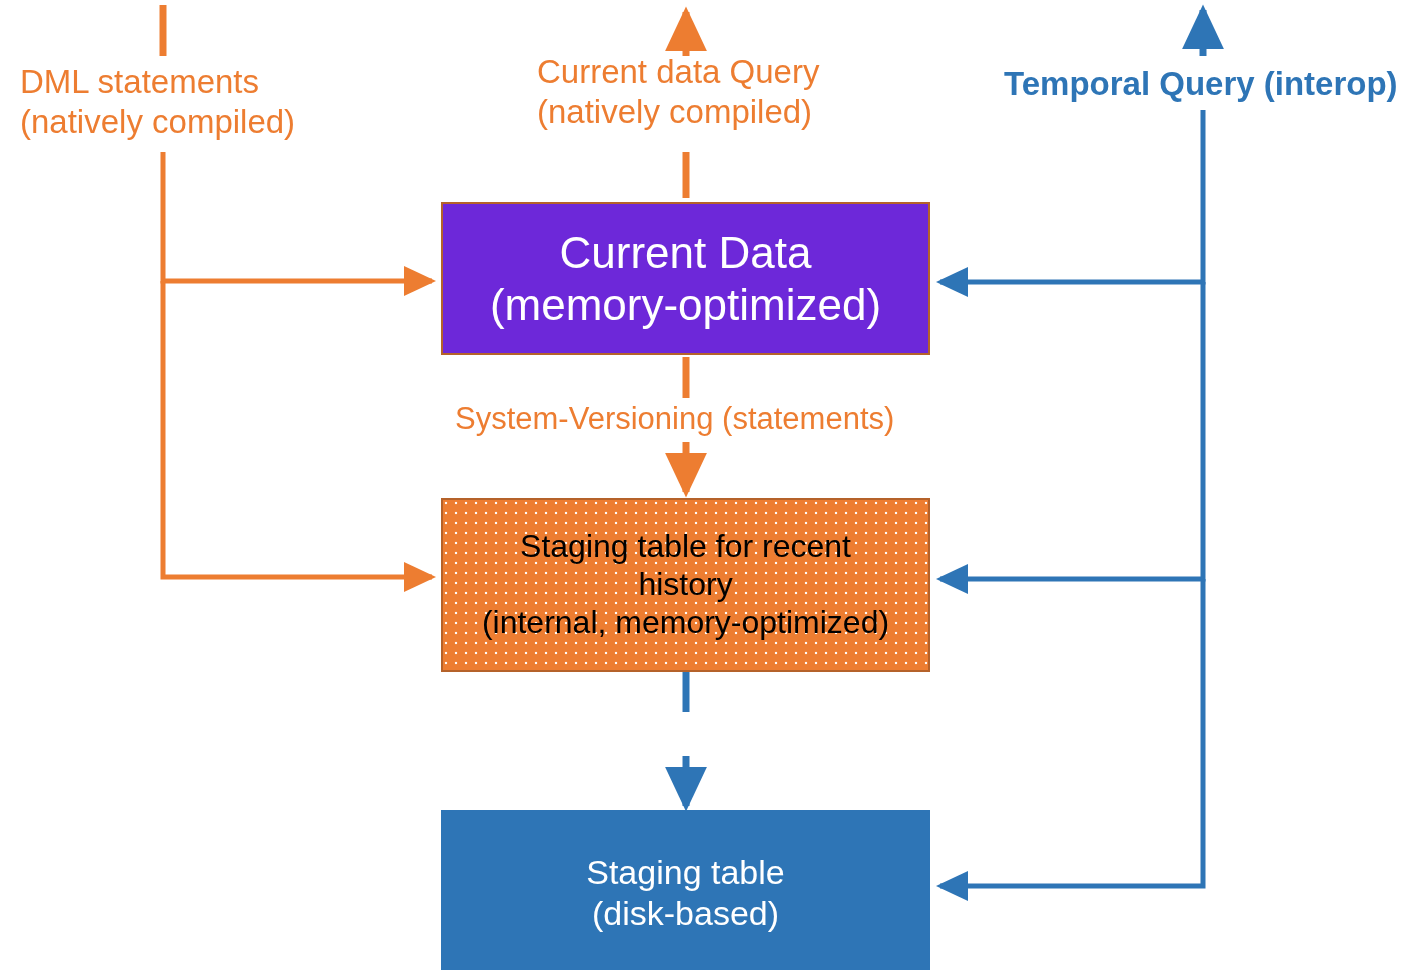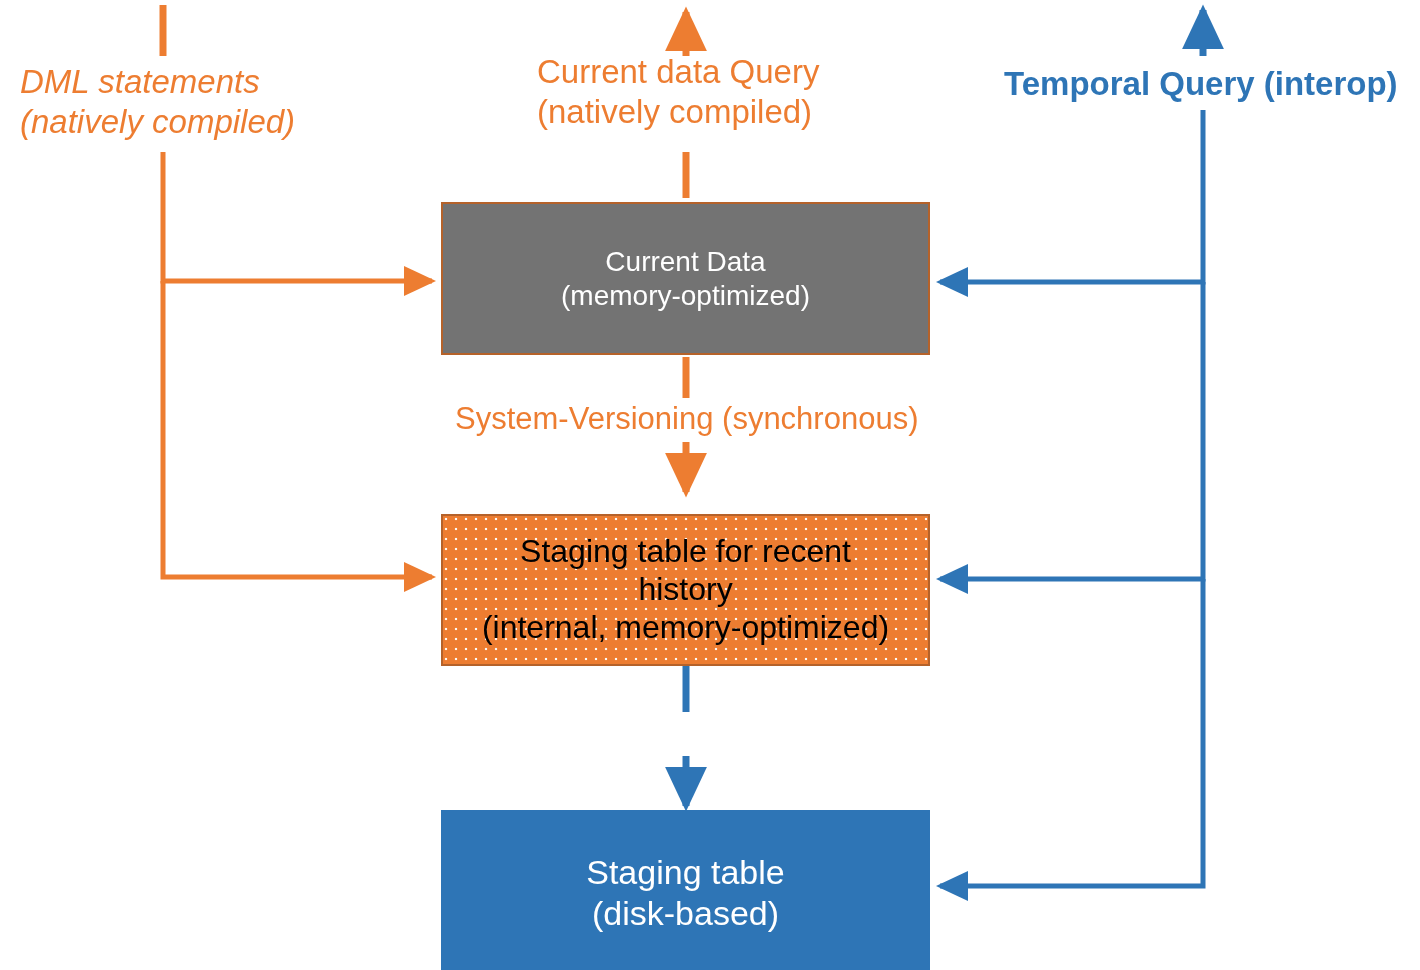--- a/index.html
+++ b/index.html
@@ -35,30 +35,30 @@
   .node-text {
     display: block;
     width: 100%;
     white-space: pre-line;
   }
   #node-current {
     left: 441px;
     top: 202px;
     width: 489px;
     height: 153px;
-    background: #737373;
+    background: #6d28d9;
     border: 2px solid #B5622A;
     color: #ffffff;
-    font-size: 28px;
+    font-size: 44px;
   }
   #node-staging {
     left: 441px;
-    top: 514px;
+    top: 498px;
     width: 489px;
-    height: 152px;
+    height: 174px;
     background: #ED7D31;
     border: 2px solid #B5622A;
     color: #000000;
     font-size: 32px;
     background-image:
       radial-gradient(circle at 2px 2px, rgba(255,255,255,0.95) 1.3px, rgba(255,255,255,0) 1.6px);
     background-size: 10px 10px;
     background-position: 1px 1px;
   }
   #node-history {
@@ -74,21 +74,20 @@
   .edge-label {
     position: absolute;
     white-space: pre;
     line-height: 1.2;
   }
   #label-dml {
     left: 20px;
     top: 62px;
     font-size: 33px;
     color: #ED7D31;
-    font-style: italic;
   }
   #label-current-query {
     left: 537px;
     top: 52px;
     font-size: 33px;
     color: #ED7D31;
   }
   #label-temporal-query {
     left: 1004px;
     top: 64px;
@@ -162,16 +161,16 @@
   </div>
 
   <div class="edge-label" id="label-dml">DML statements
 (natively compiled)</div>
 
   <div class="edge-label" id="label-current-query">Current data Query
 (natively compiled)</div>
 
   <div class="edge-label" id="label-temporal-query">Temporal Query (interop)</div>
 
-  <div class="edge-label" id="label-sysver">System-Versioning (synchronous)</div>
+  <div class="edge-label" id="label-sysver">System-Versioning (statements)</div>
 
 
 </div>
 
 </body></html>

